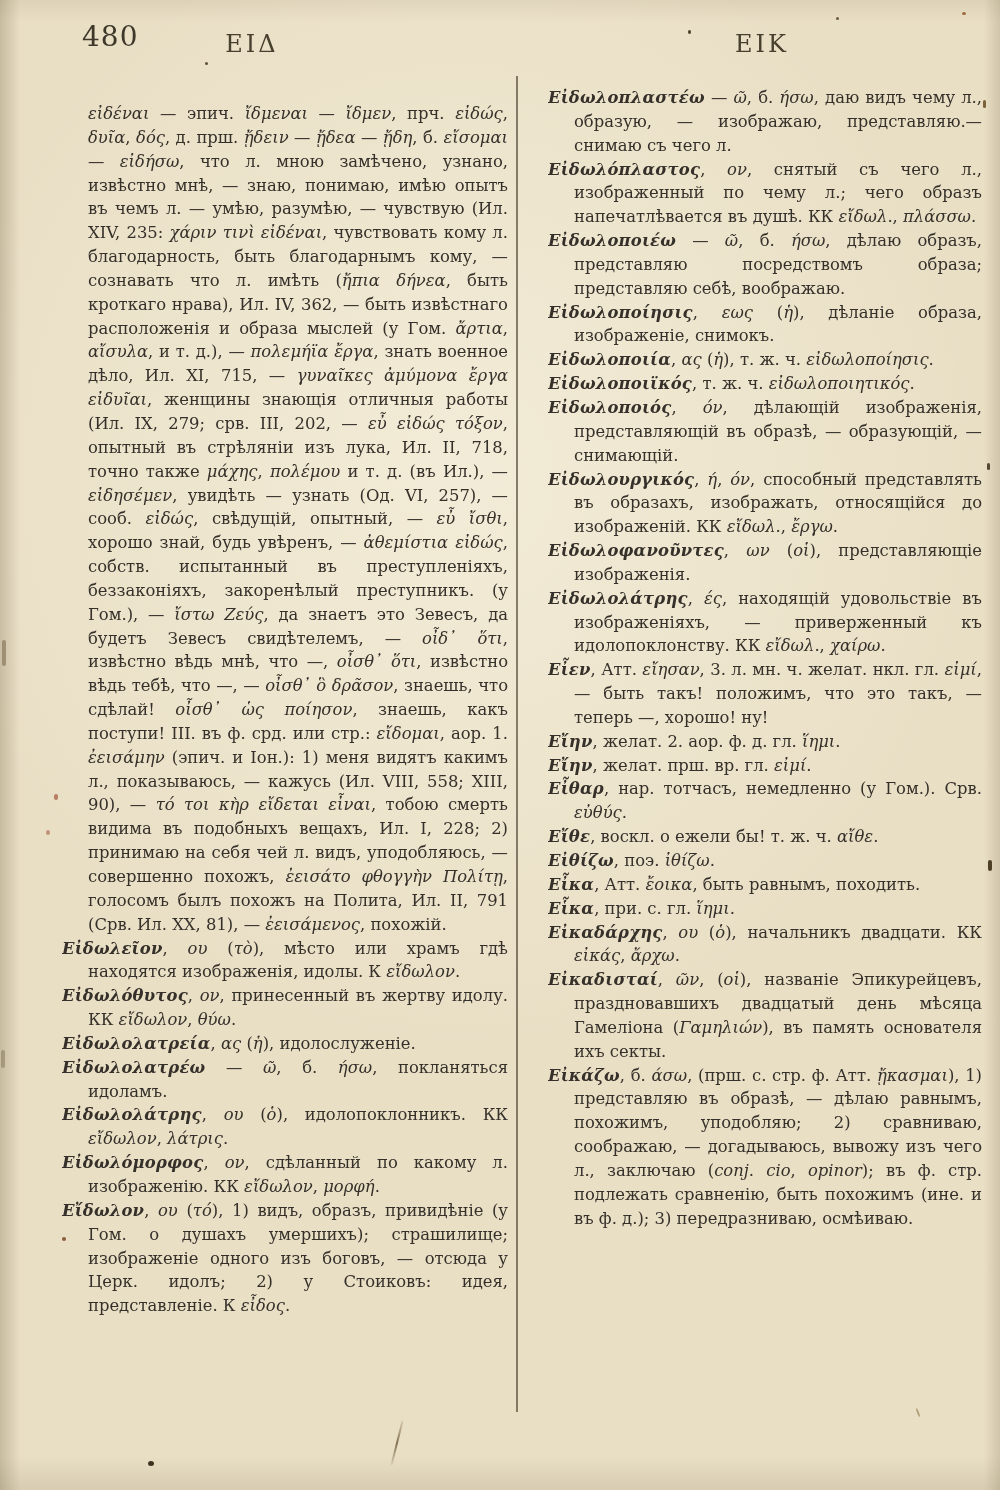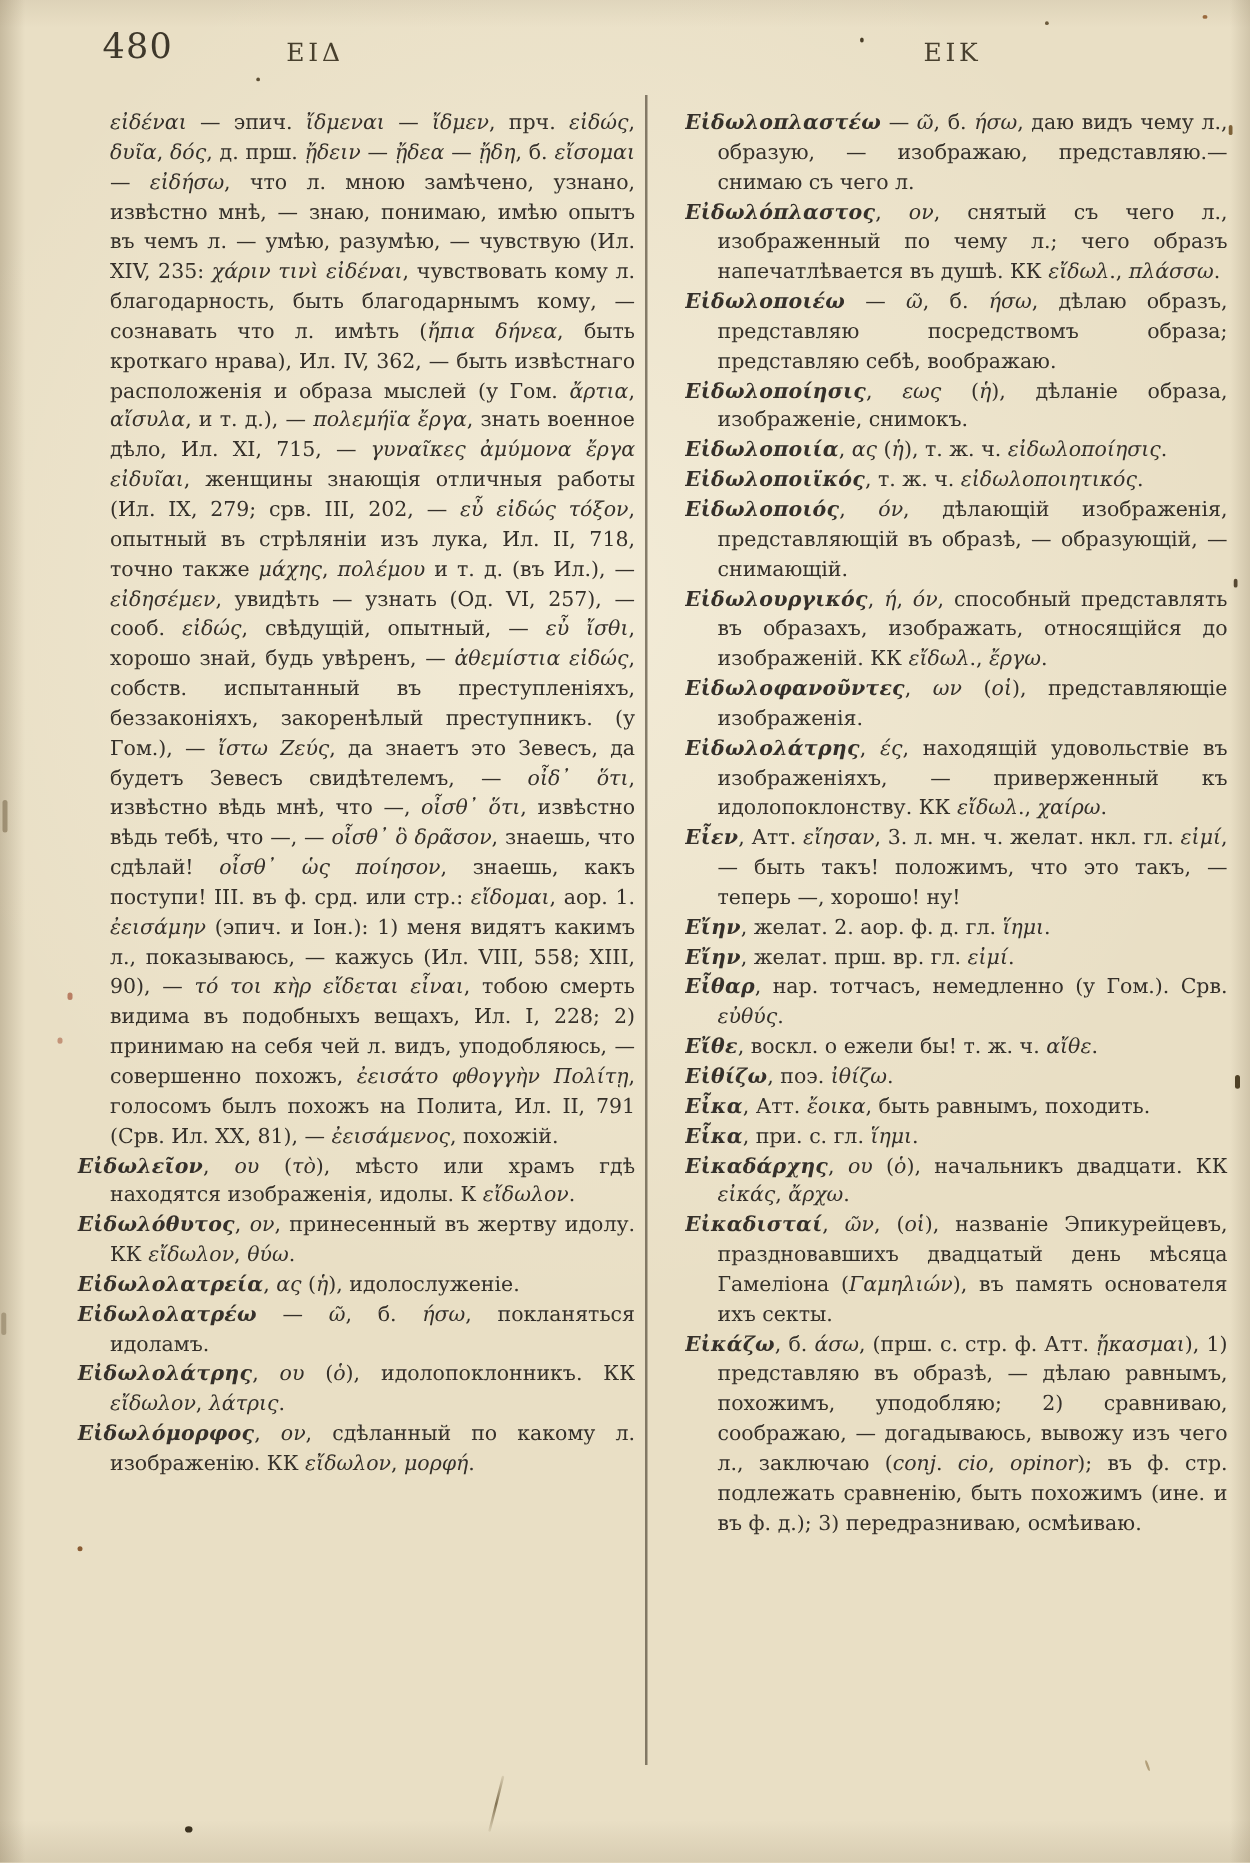--- a/index.html
+++ b/index.html
@@ -13,33 +13,33 @@
       linear-gradient(0deg, rgba(110,92,62,0.14), rgba(110,92,62,0) 34px),
       linear-gradient(180deg, rgba(120,100,70,0.10), rgba(120,100,70,0) 22px),
       #e9dfc5;
   }
   .page-number{
     position:absolute;left:82px;top:20px;font-size:28px;color:#3e382b;
     letter-spacing:1px;
   }
   .running-head{
     position:absolute;top:30px;width:120px;text-align:center;
-    font-size:20px;letter-spacing:3px;color:#48402e;
+    font-size:24px;letter-spacing:3px;color:#48402e;
   }
   .running-head.left{left:192px;}
   .running-head.right{left:702px;}
   .column-divider{
     position:absolute;left:516px;top:76px;width:1.5px;height:1336px;
     background:rgba(66,56,40,0.62);
   }
   .col{
     position:absolute;top:86px;font-size:16.4px;line-height:23.85px;
     text-align:justify;color:#35302a;
   }
-  .col-left{left:62px;width:446px;height:1330px;overflow:hidden;}
+  .col-left{left:62px;width:446px;height:1330px;overflow:hidden;margin-top:16px;}
   .col-right{left:548px;width:434px;height:1336px;overflow:hidden;}
   .para{margin:0;padding:0;}
   .entry{padding-left:26px;text-indent:-26px;}
   .cont{padding-left:26px;text-indent:0;}
   .g{font-style:italic;}
   .entry span.g:first-of-type{font-weight:bold;letter-spacing:0.2px;}
   .speck{position:absolute;border-radius:50%;}
   .scratch{
     position:absolute;left:396px;top:1420px;width:2px;height:46px;
     background:linear-gradient(180deg, rgba(122,102,64,0.15), rgba(96,78,44,0.75), rgba(122,102,64,0.1));
@@ -58,20 +58,21 @@
 <div class="column-divider"></div>
 
 <div class="col col-left">
     <p class="para cont"><span class="g">εἰδέναι</span> — эпич. <span class="g">ἴδμεναι</span> — <span class="g">ἴδμεν</span>, прч. <span class="g">εἰδώς</span>, <span class="g">δυῖα</span>, <span class="g">δός</span>, д. прш. <span class="g">ᾔδειν</span> — <span class="g">ᾔδεα</span> — <span class="g">ᾔδη</span>, б. <span class="g">εἴσομαι</span> — <span class="g">εἰδήσω</span>, что л. мною замѣчено, узнано, извѣстно мнѣ, — знаю, понимаю, имѣю опытъ въ чемъ л. — умѣю, разумѣю, — чувствую (Ил. XIV, 235: <span class="g">χάριν</span> <span class="g">τινὶ</span> <span class="g">εἰδέναι</span>, чувствовать кому л. благодарность, быть благодарнымъ кому, — сознавать что л. имѣть (<span class="g">ἤπια</span> <span class="g">δήνεα</span>, быть кроткаго нрава), Ил. IV, 362, — быть извѣстнаго расположенія и образа мыслей (у Гом. <span class="g">ἄρτια</span>, <span class="g">αἴσυλα</span>, и т. д.), — <span class="g">πολεμήϊα</span> <span class="g">ἔργα</span>, знать военное дѣло, Ил. XI, 715, — <span class="g">γυναῖκες</span> <span class="g">ἀμύμονα</span> <span class="g">ἔργα</span> <span class="g">εἰδυῖαι</span>, женщины знающія отличныя работы (Ил. IX, 279; срв. III, 202, — <span class="g">εὖ</span> <span class="g">εἰδώς</span> <span class="g">τόξον</span>, опытный въ стрѣляніи изъ лука, Ил. II, 718, точно также <span class="g">μάχης</span>, <span class="g">πολέμου</span> и т. д. (въ Ил.), — <span class="g">εἰδησέμεν</span>, увидѣть — узнать (Од. VI, 257), — сооб. <span class="g">εἰδώς</span>, свѣдущій, опытный, — <span class="g">εὖ</span> <span class="g">ἴσθι</span>, хорошо знай, будь увѣренъ, — <span class="g">ἀθεμίστια</span> <span class="g">εἰδώς</span>, собств. испытанный въ преступленіяхъ, беззаконіяхъ, закоренѣлый преступникъ. (у Гом.), — <span class="g">ἴστω</span> <span class="g">Ζεύς</span>, да знаетъ это Зевесъ, да будетъ Зевесъ свидѣтелемъ, — <span class="g">οἶδ᾽</span> <span class="g">ὅτι</span>, извѣстно вѣдь мнѣ, что —, <span class="g">οἶσθ᾽</span> <span class="g">ὅτι</span>, извѣстно вѣдь тебѣ, что —, — <span class="g">οἶσθ᾽</span> <span class="g">ὃ</span> <span class="g">δρᾶσον</span>, знаешь, что сдѣлай! <span class="g">οἶσθ᾽</span> <span class="g">ὡς</span> <span class="g">ποίησον</span>, знаешь, какъ поступи! III. въ ф. срд. или стр.: <span class="g">εἴδομαι</span>, аор. 1. <span class="g">ἐεισάμην</span> (эпич. и Іон.): 1) меня видятъ какимъ л., показываюсь, — кажусь (Ил. VIII, 558; XIII, 90), — <span class="g">τό</span> <span class="g">τοι</span> <span class="g">κὴρ</span> <span class="g">εἴδεται</span> <span class="g">εἶναι</span>, тобою смерть видима въ подобныхъ вещахъ, Ил. I, 228; 2) принимаю на себя чей л. видъ, уподобляюсь, — совершенно похожъ, <span class="g">ἐεισάτο</span> <span class="g">φθογγὴν</span> <span class="g">Πολίτῃ</span>, голосомъ былъ похожъ на Полита, Ил. II, 791 (Срв. Ил. XX, 81), — <span class="g">ἐεισάμενος</span>, похожій.</p>
     <p class="para entry"><span class="g">Εἰδωλεῖον</span>, <span class="g">ου</span> (<span class="g">τὸ</span>), мѣсто или храмъ гдѣ находятся изображенія, идолы. К <span class="g">εἴδωλον</span>.</p>
     <p class="para entry"><span class="g">Εἰδωλόθυτος</span>, <span class="g">ον</span>, принесенный въ жертву идолу. КК <span class="g">εἴδωλον</span>, <span class="g">θύω</span>.</p>
     <p class="para entry"><span class="g">Εἰδωλολατρεία</span>, <span class="g">ας</span> (<span class="g">ἡ</span>), идолослуженіе.</p>
     <p class="para entry"><span class="g">Εἰδωλολατρέω</span> — <span class="g">ῶ</span>, б. <span class="g">ήσω</span>, покланяться идоламъ.</p>
     <p class="para entry"><span class="g">Εἰδωλολάτρης</span>, <span class="g">ου</span> (<span class="g">ὁ</span>), идолопоклонникъ. КК <span class="g">εἴδωλον</span>, <span class="g">λάτρις</span>.</p>
     <p class="para entry"><span class="g">Εἰδωλόμορφος</span>, <span class="g">ον</span>, сдѣланный по какому л. изображенію. КК <span class="g">εἴδωλον</span>, <span class="g">μορφή</span>.</p>
+    <p class="para entry"><span class="g">Εἴδωλον</span>, <span class="g">ου</span> (<span class="g">τό</span>), 1) видъ, образъ, привидѣніе (у Гом. о душахъ умершихъ); страшилище; изображеніе одного изъ боговъ, — отсюда у Церк. идолъ; 2) у Стоиковъ: идея, представленіе. К <span class="g">εἶδος</span>.</p>
   </div>
 <div class="col col-right">
     <p class="para entry"><span class="g">Εἰδωλοπλαστέω</span> — <span class="g">ῶ</span>, б. <span class="g">ήσω</span>, даю видъ чему л., образую, — изображаю, представляю.— снимаю съ чего л.</p>
     <p class="para entry"><span class="g">Εἰδωλόπλαστος</span>, <span class="g">ον</span>, снятый съ чего л., изображенный по чему л.; чего образъ напечатлѣвается въ душѣ. КК <span class="g">εἴδωλ</span>., <span class="g">πλάσσω</span>.</p>
     <p class="para entry"><span class="g">Εἰδωλοποιέω</span> — <span class="g">ῶ</span>, б. <span class="g">ήσω</span>, дѣлаю образъ, представляю посредствомъ образа; представляю себѣ, воображаю.</p>
     <p class="para entry"><span class="g">Εἰδωλοποίησις</span>, <span class="g">εως</span> (<span class="g">ἡ</span>), дѣланіе образа, изображеніе, снимокъ.</p>
     <p class="para entry"><span class="g">Εἰδωλοποιία</span>, <span class="g">ας</span> (<span class="g">ἡ</span>), т. ж. ч. <span class="g">εἰδωλοποίησις</span>.</p>
     <p class="para entry"><span class="g">Εἰδωλοποιϊκός</span>, т. ж. ч. <span class="g">εἰδωλοποιητικός</span>.</p>
     <p class="para entry"><span class="g">Εἰδωλοποιός</span>, <span class="g">όν</span>, дѣлающій изображенія, представляющій въ образѣ, — образующій, — снимающій.</p>
     <p class="para entry"><span class="g">Εἰδωλουργικός</span>, <span class="g">ή</span>, <span class="g">όν</span>, способный представлять въ образахъ, изображать, относящійся до изображеній. КК <span class="g">εἴδωλ</span>., <span class="g">ἔργω</span>.</p>

